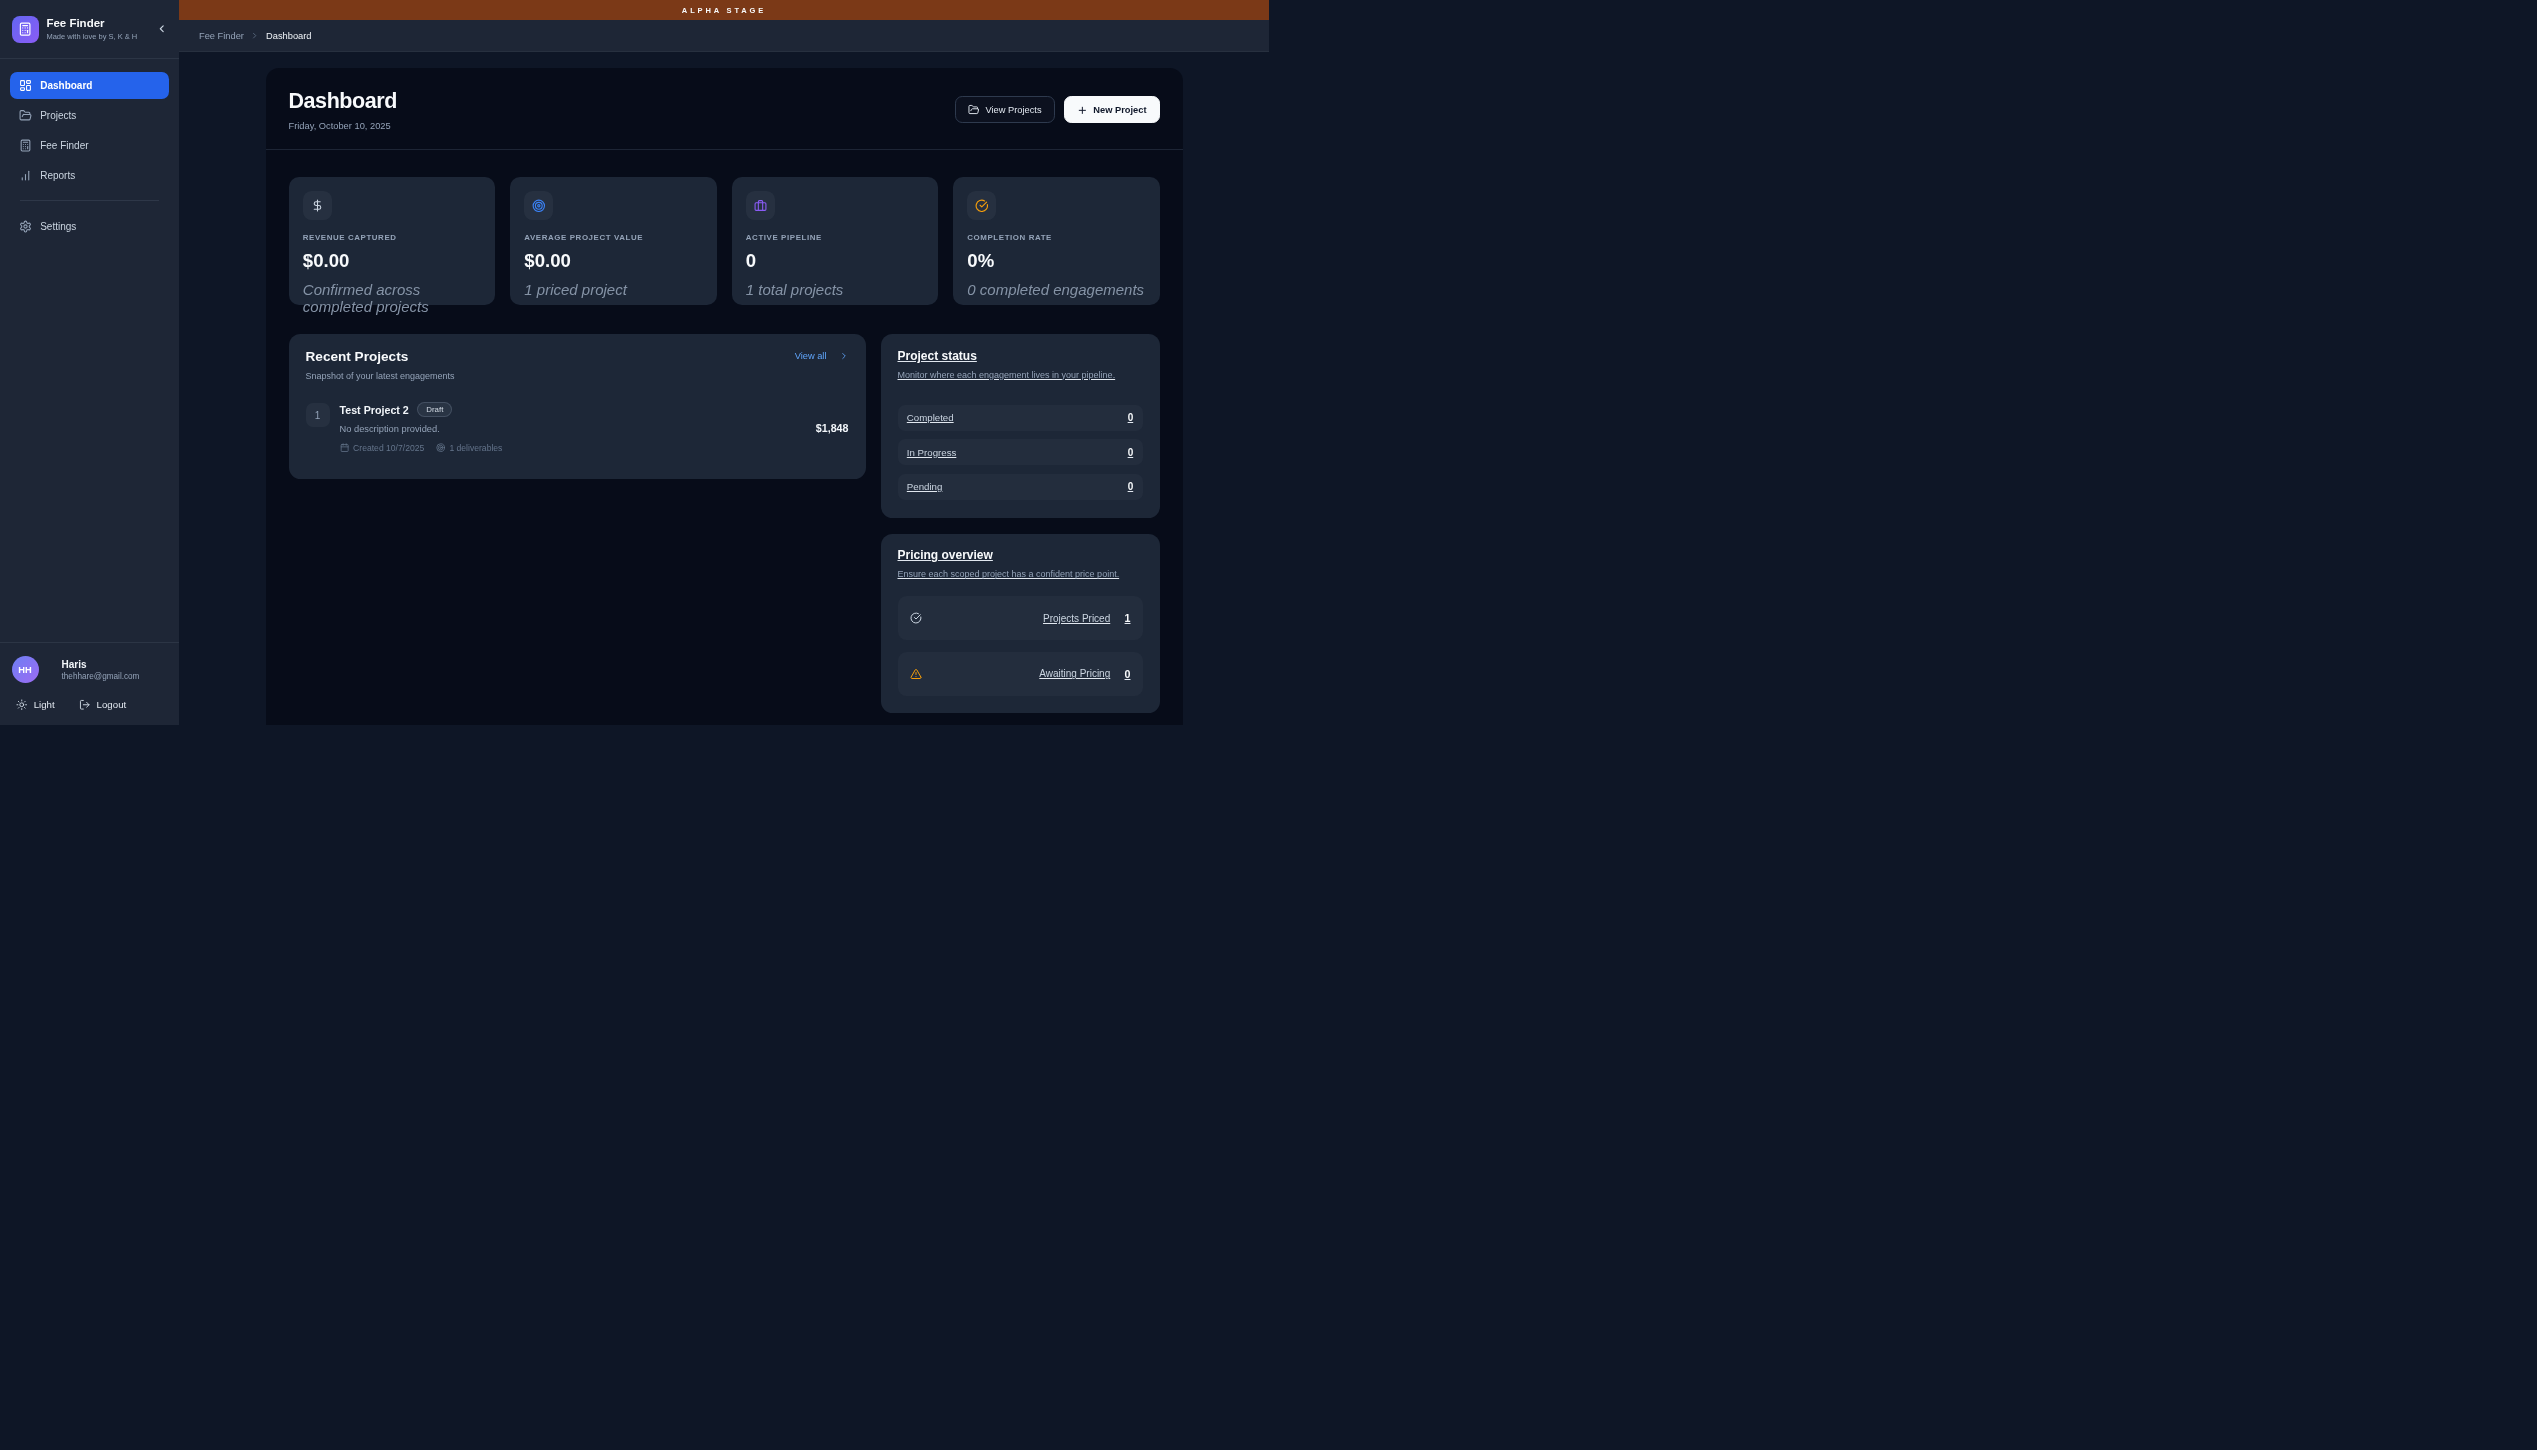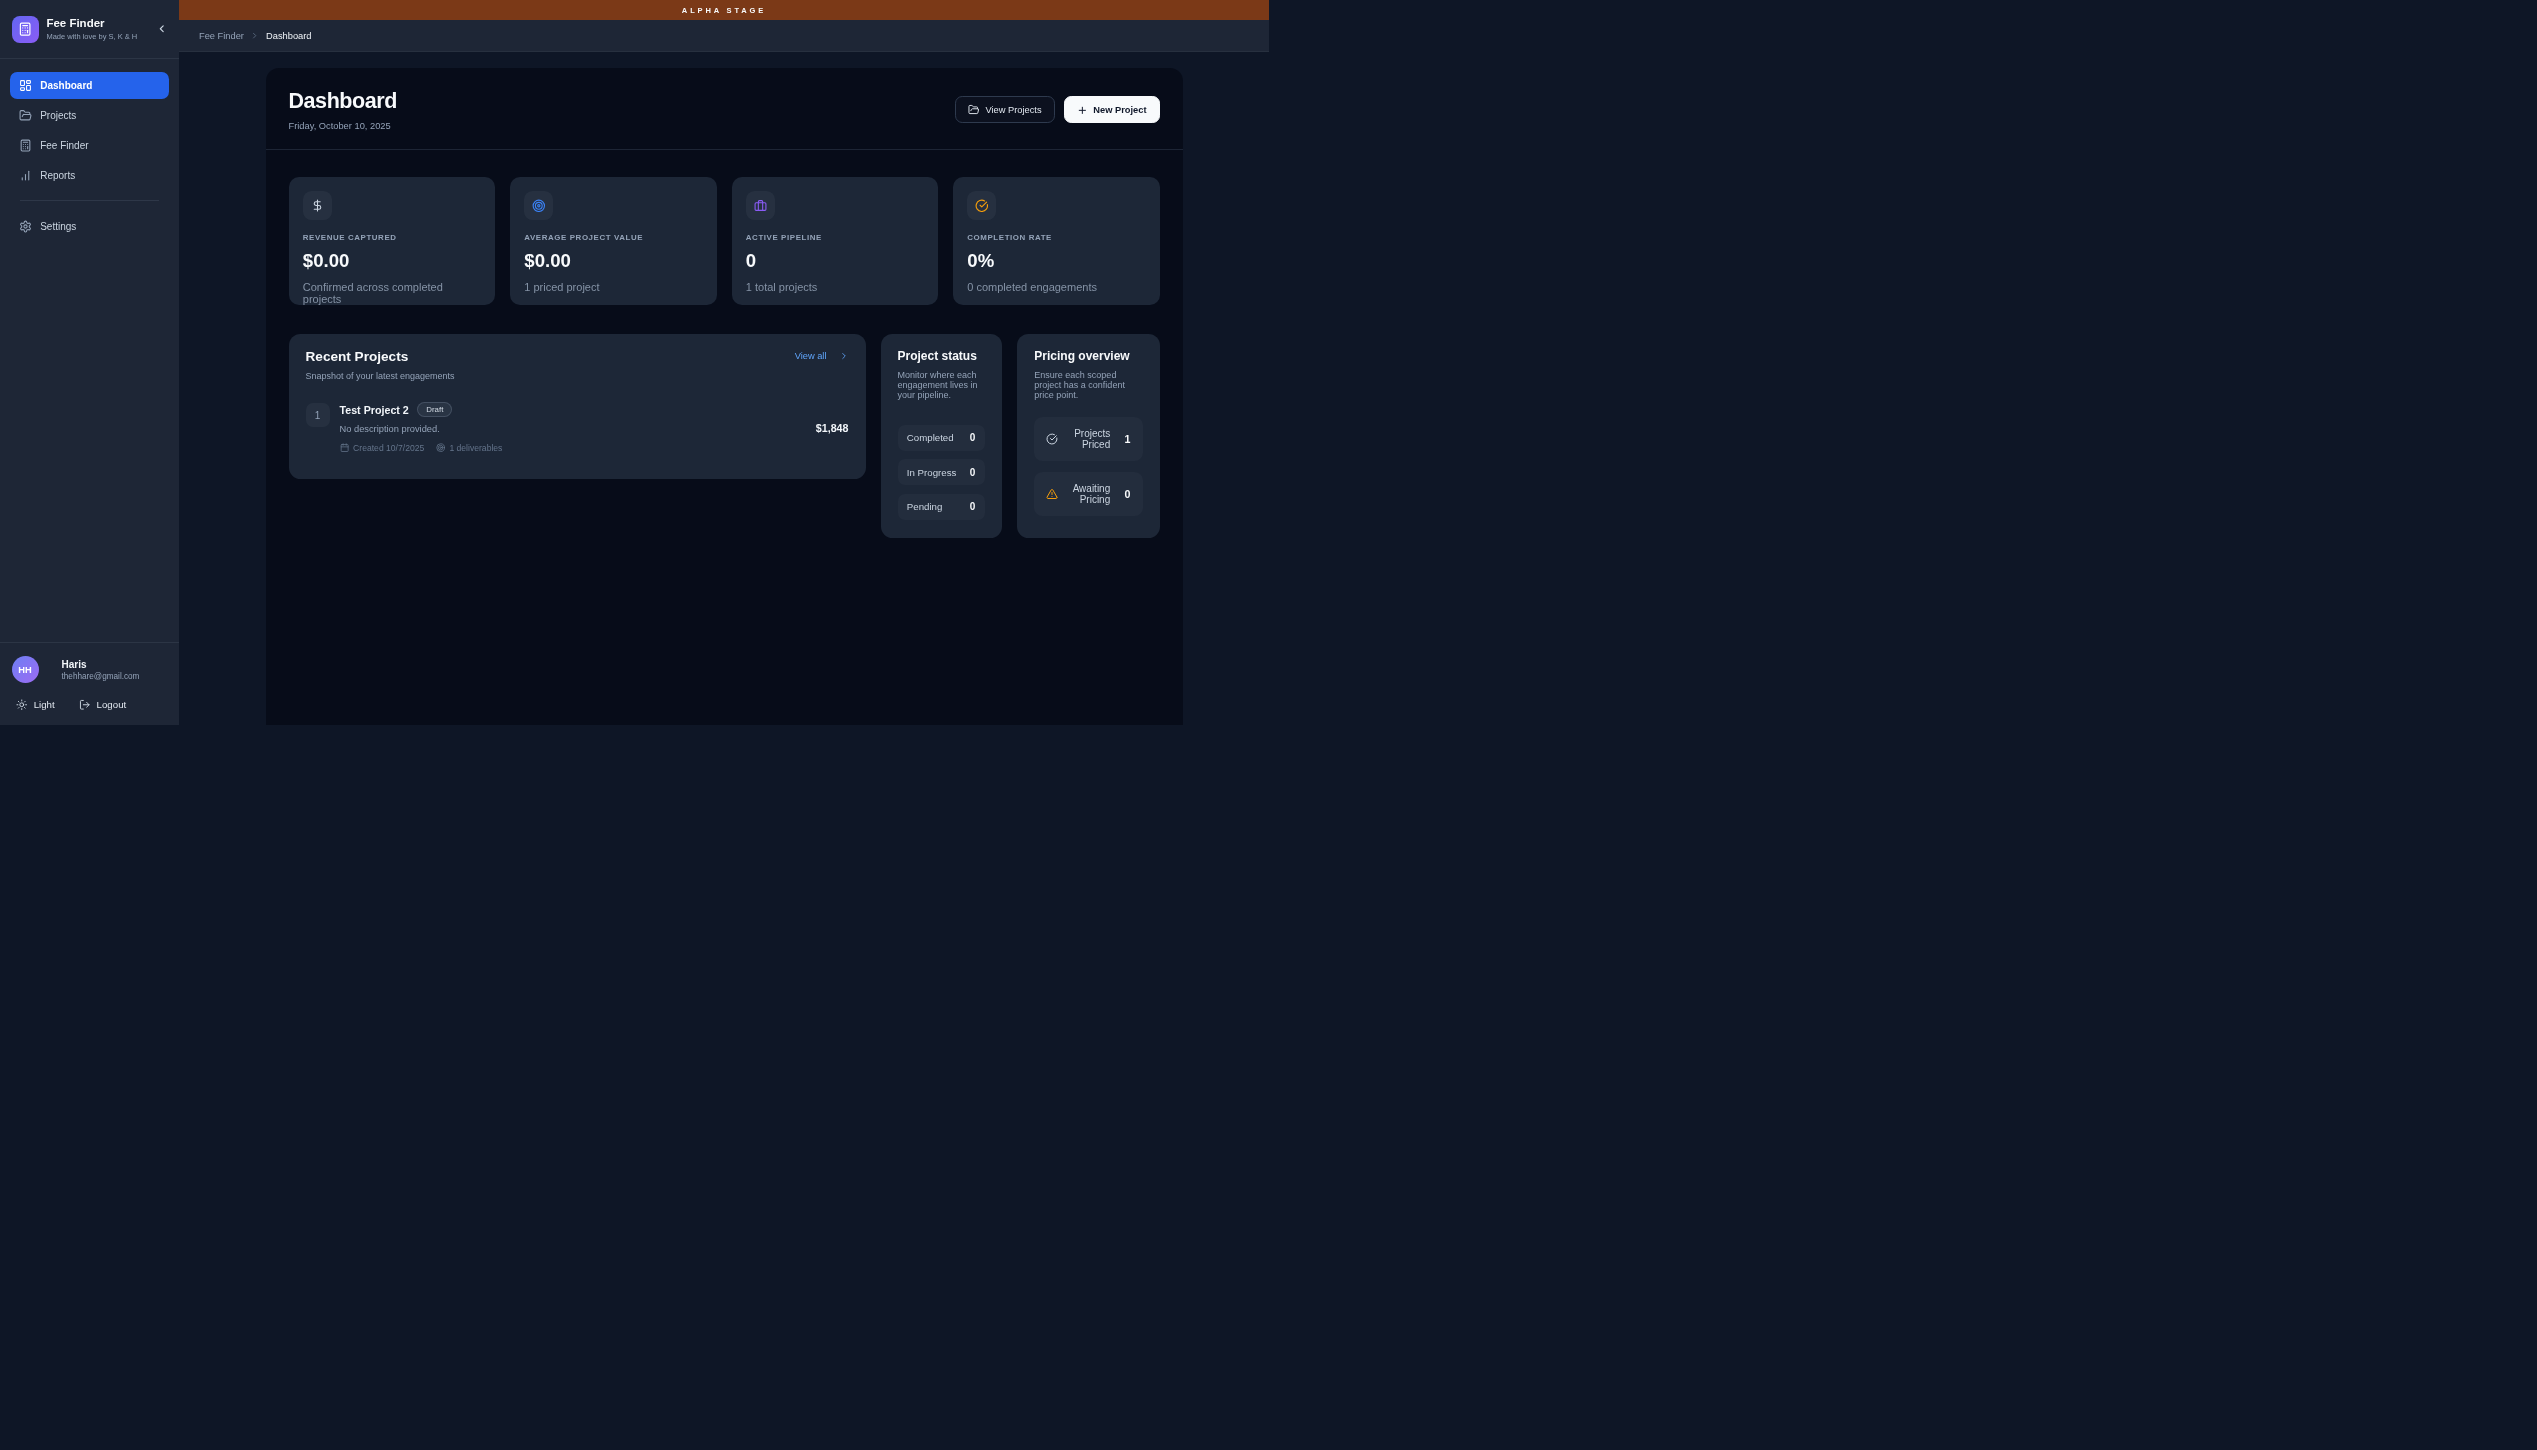--- a/index.html
+++ b/index.html
@@ -66,21 +66,21 @@
 
   
   .stats { display:grid; grid-template-columns:repeat(4,1fr); gap:15px; padding:27px 23px 0; }
   .stat-card { background:#1d2737; border-radius:10px; padding:13.6px 14.3px; height:128px; }
   .stat-chip { width:29px; height:29px; border-radius:8.6px; background:rgba(148,163,184,.08);
     display:flex; align-items:center; justify-content:center; margin-bottom:13.6px; }
   .c-gray { color:#cbd5e1; } .c-blue { color:#3b82f6; } .c-violet { color:#8b5cf6; }
   .c-amber { color:#f59e0b; }
   .stat-label { font-size:7.9px; font-weight:600; letter-spacing:0.6px; color:#94a3b8; }
   .stat-value { font-size:18.6px; font-weight:700; color:#f8fafc; margin:7.9px 0 8.6px; }
-  .stat-caption { font-size:11px; color:#8593a6; }
+  .stat-caption { font-size:15px; color:#8593a6;font-style:italic; }
 
   
   .mid { display:grid; grid-template-columns:1fr 279px; gap:15px; align-items:start;
     padding:29px 23px 29px; }
   .card { background:#1d2737; border-radius:11.5px; }
   .recent { min-height:145px; padding:14.3px 17px; }
   .recent-head { display:flex; align-items:flex-start; justify-content:space-between; }
   .card-title { font-size:13.6px; font-weight:700; color:#f8fafc; }
   .card-sub { font-size:9px; color:#94a3b8; margin-top:7px; }
   .view-all { display:flex; align-items:center; gap:12px; color:#60a5fa; font-size:9.3px;
@@ -93,21 +93,21 @@
   .proj-title-row { display:flex; align-items:center; gap:8.6px; }
   .proj-title { font-size:10.7px; font-weight:600; color:#f1f5f9; }
   .badge { font-size:7.9px; color:#d3dbe5; background:rgba(148,163,184,.1);
     border:0.7px solid rgba(148,163,184,.25); border-radius:716px; padding:2.1px 7.9px; }
   .proj-desc { font-size:9.3px; color:#94a3b8; margin-top:6.4px; }
   .proj-meta { display:flex; align-items:center; gap:11.5px; margin-top:9.3px;
     font-size:8.6px; color:#64748b; }
   .meta-item { display:flex; align-items:center; gap:4.3px; }
   .proj-price { font-size:10.7px; font-weight:700; color:#f1f5f9; align-self:center; }
 
-  .right-col { display:flex; flex-direction:row; gap:15.8px; }
+  .right-col { display:flex; flex-direction:column; gap:15.8px;text-decoration:underline; }
   .status { padding:14.3px 17px 18.6px; }
   .status .card-title, .pricing .card-title { font-size:12px; }
   .status-rows { margin-top:25px; display:flex; flex-direction:column; gap:8.6px; }
   .status-row { background:rgba(148,163,184,.05); border-radius:7.2px; height:26px;
     display:flex; align-items:center; justify-content:space-between; padding:0 9.3px; }
   .status-label { font-size:9.7px; color:#cbd5e1; }
   .status-value { font-size:10px; font-weight:700; color:#f8fafc; }
 
   .pricing { padding:14.3px 17px 17px; }
   .pricing-rows { margin-top:17px; display:flex; flex-direction:column; gap:11.5px; }

